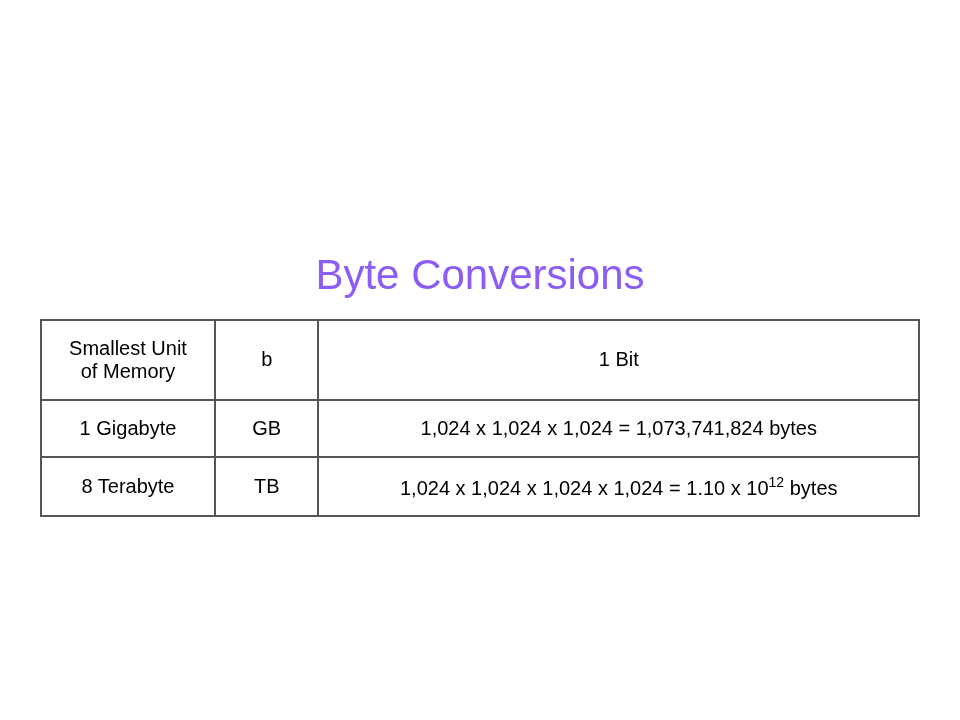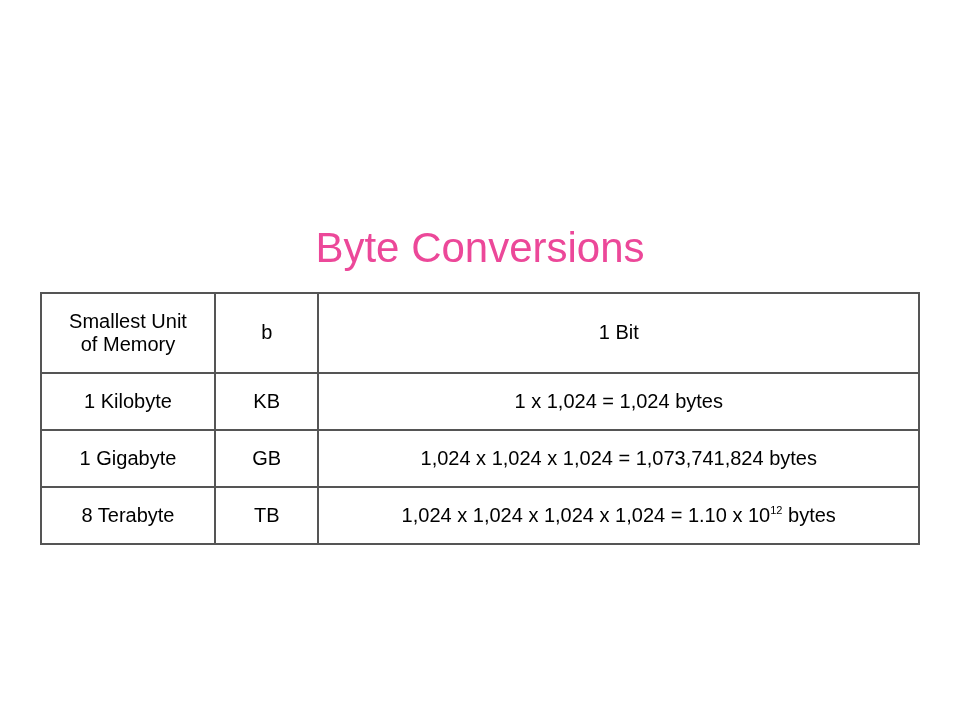--- a/index.html
+++ b/index.html
@@ -16,21 +16,21 @@
       flex-direction: column;
       align-items: center;
       justify-content: center;
       font-family: Arial, sans-serif;
     }
 
     .page-title {
       font-size: 42px;
       font-weight: normal;
       margin-bottom: 20px;
-      color: #ec4899;
+      color: #8b5cf6;
       margin-top: 48px;
     }
 
     .conversion-table {
       border-collapse: collapse;
       width: 880px;
     }
 
     .conversion-table td {
       border: 2px solid #555555;
@@ -49,41 +49,36 @@
     .conversion-table tr td:nth-child(2) {
       width: 100px;
     }
 
     .conversion-table tr td:nth-child(3) {
       width: 580px;
       text-align: center;
     }
 
     sup {
-      font-size: 11px;
+      font-size: 14px;
     }
   </style>
 </head>
 <body>
 
 <h1 class="page-title">Byte Conversions</h1>
 
 <table class="conversion-table">
   <tbody>
     <tr>
       <td>Smallest Unit of Memory</td>
       <td>b</td>
       <td>1 Bit</td>
     </tr>
     <tr>
-      <td>1 Kilobyte</td>
-      <td>KB</td>
-      <td>1 x 1,024 = 1,024 bytes</td>
-    </tr>
-    <tr>
       <td>1 Gigabyte</td>
       <td>GB</td>
       <td>1,024 x 1,024 x 1,024 = 1,073,741,824 bytes</td>
     </tr>
     <tr>
       <td>8 Terabyte</td>
       <td>TB</td>
       <td>1,024 x 1,024 x 1,024 x 1,024 = 1.10 x 10<sup>12</sup> bytes</td>
     </tr>
   </tbody>

